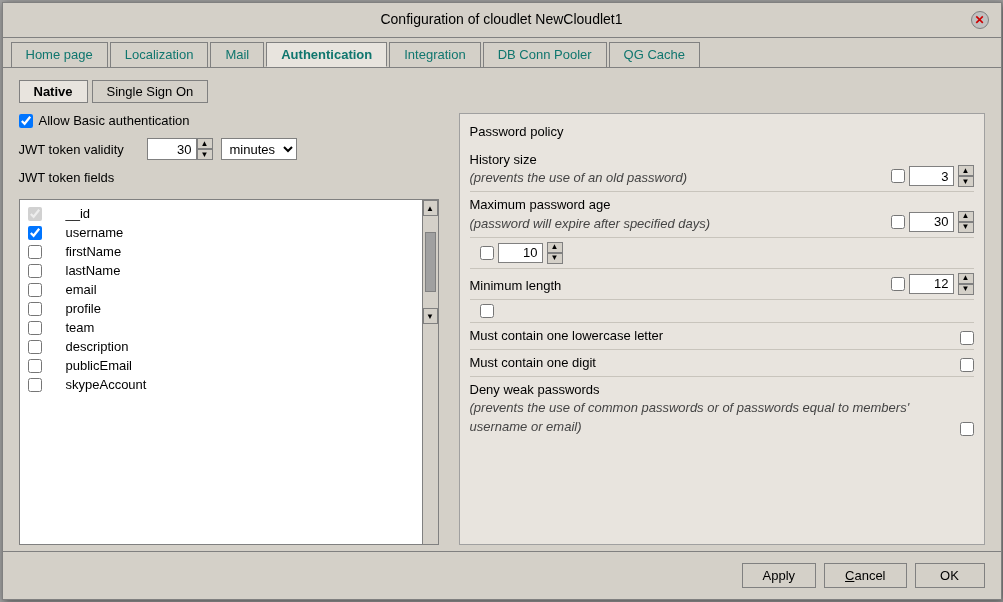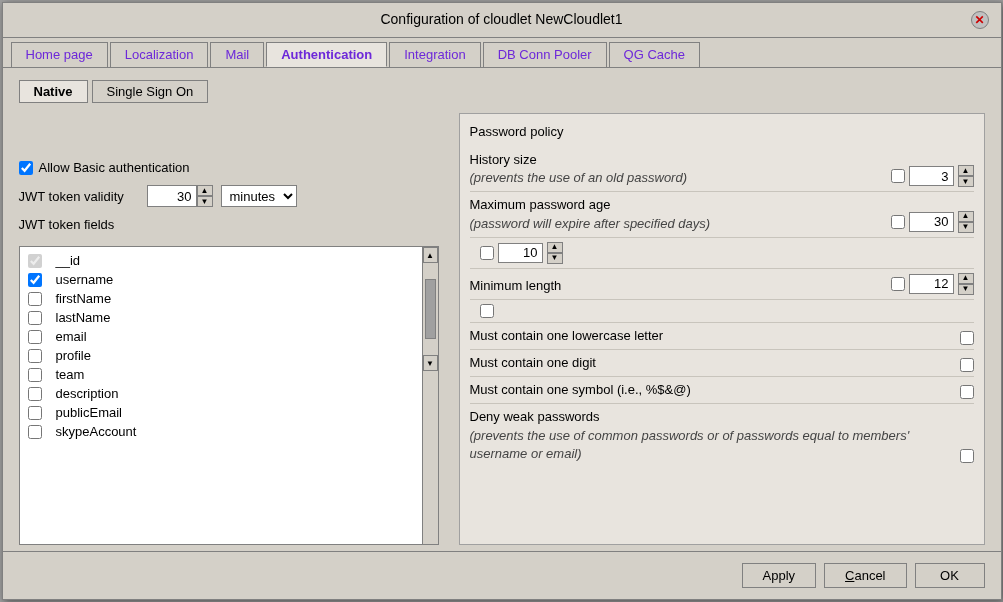--- a/index.html
+++ b/index.html
@@ -57,21 +57,21 @@
       background: #d4d0c8;
       border-bottom: 1px solid #808080;
     }
     .tab {
       padding: 4px 14px;
       background: #d4d0c8;
       border: 1px solid #808080;
       border-bottom: none;
       cursor: pointer;
       font-size: 13px;
-      color: #6d28d9;
+      color: #0f766e;
       position: relative;
     }
     .tab.active {
       background: #e8e4de;
       border-bottom: 1px solid #e8e4de;
       z-index: 2;
       font-weight: bold;
     }
     .content-area {
       padding: 12px 16px;
@@ -96,21 +96,20 @@
     .main-panel {
       display: flex;
       gap: 20px;
       height: calc(100% - 40px);
     }
     .left-panel {
       flex: 0 0 420px;
       display: flex;
       flex-direction: column;
       gap: 10px;
-      margin-top: 47px;
     }
     .right-panel {
       flex: 1;
       border: 1px solid #a0a0a0;
       background: #e8e4de;
       padding: 10px;
     }
     .checkbox-row {
       display: flex;
       align-items: center;
@@ -178,21 +177,21 @@
       display: flex;
     }
     .fields-list {
       flex: 1;
       overflow-y: auto;
       padding: 4px;
     }
     .field-item {
       display: flex;
       align-items: center;
-      gap: 14px;
+      gap: 24px;
       padding: 2px 4px;
     }
     .field-item input[type=checkbox] {
       width: 14px;
       height: 14px;
     }
     .scrollbar-area {
       width: 16px;
       background: #d4d0c8;
       border-left: 1px solid #808080;
@@ -463,28 +462,20 @@
 
         <div class="policy-row">
           <div class="policy-desc">
             <span>Must contain one digit</span>
           </div>
           <div class="policy-controls">
             <input type="checkbox" class="policy-checkbox" style="">
           </div>
         </div>
 
-        <div class="policy-row">
-          <div class="policy-desc">
-            <span>Must contain one symbol (i.e., %$&amp;@)</span>
-          </div>
-          <div class="policy-controls">
-            <input type="checkbox" class="policy-checkbox" style="">
-          </div>
-        </div>
 
         <div class="policy-row">
           <div class="policy-desc">
             <span>Deny weak passwords</span><br>
             <em>(prevents the use of common passwords or of passwords equal to members' username or email)</em>
           </div>
           <div class="policy-controls">
             <input type="checkbox" class="policy-checkbox" style="">
           </div>
         </div>

